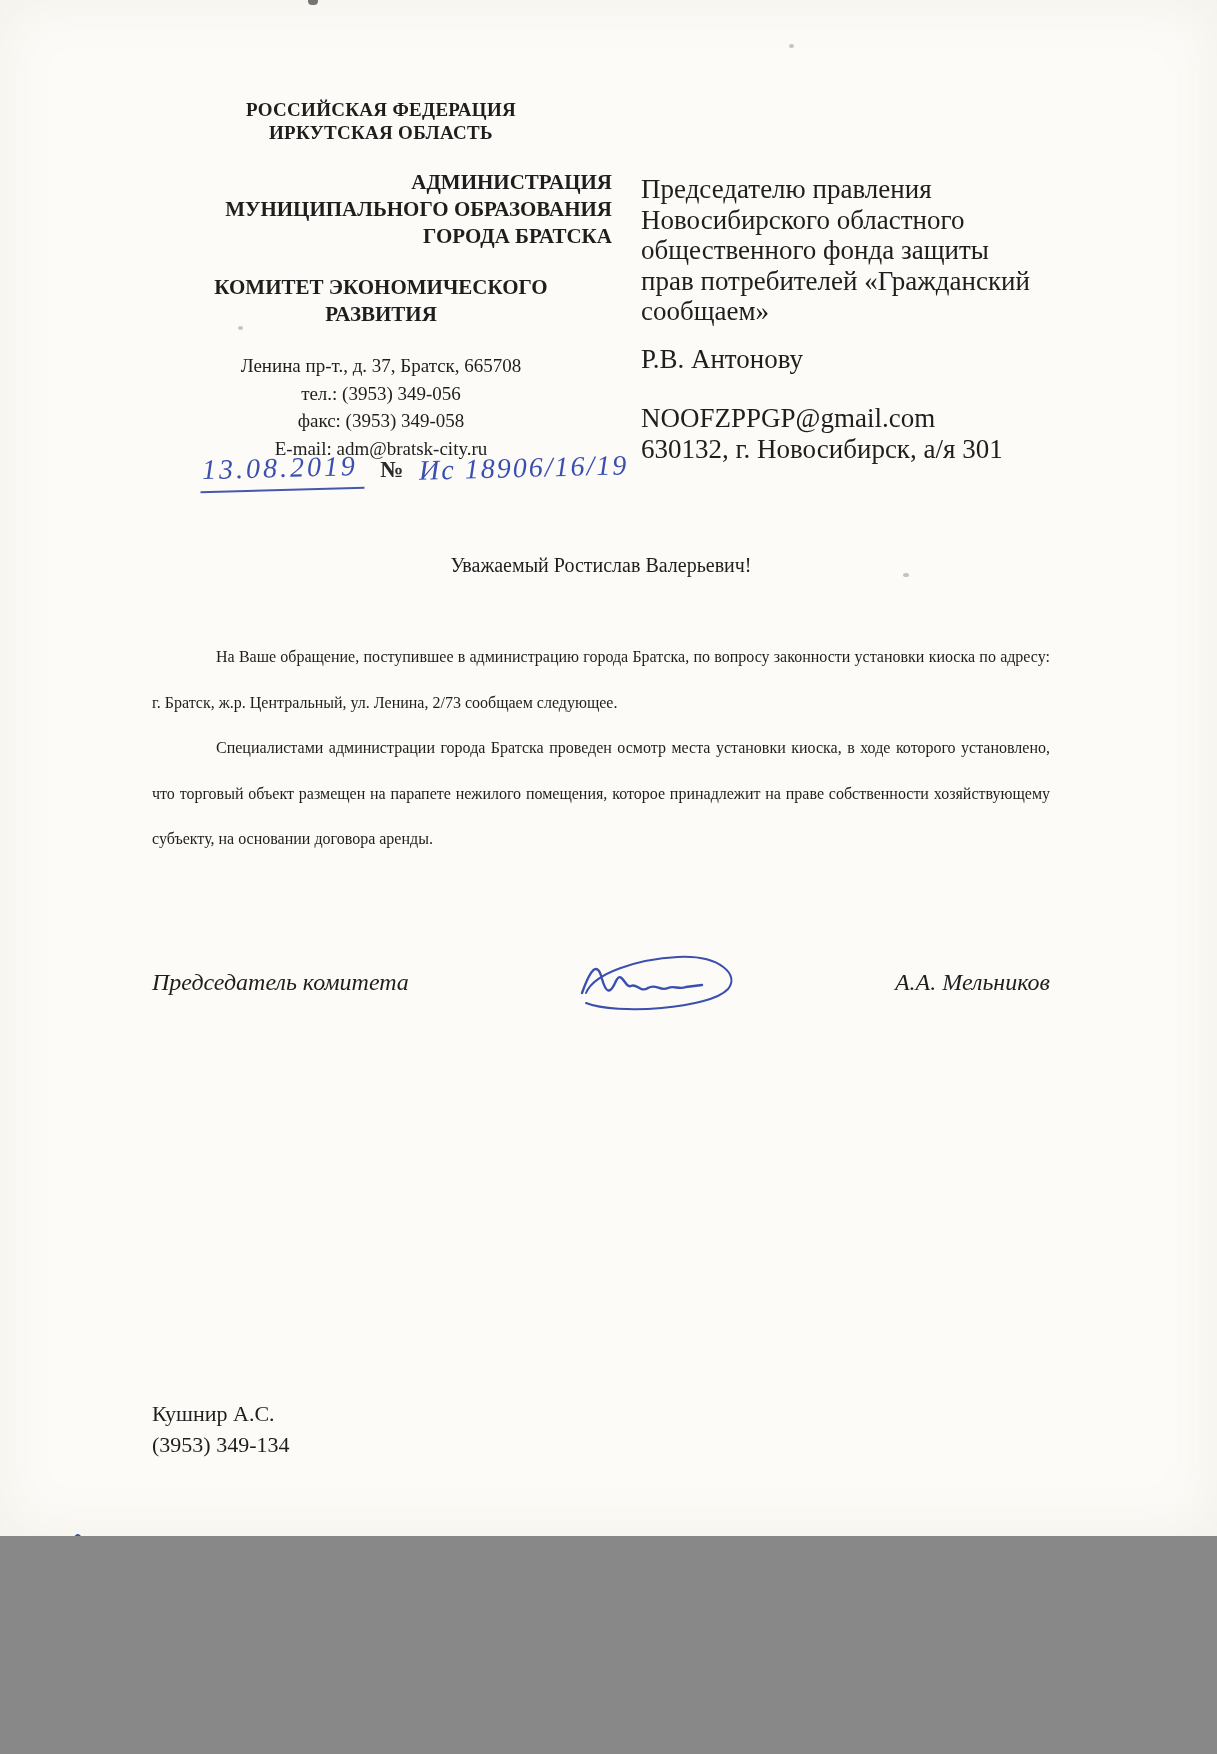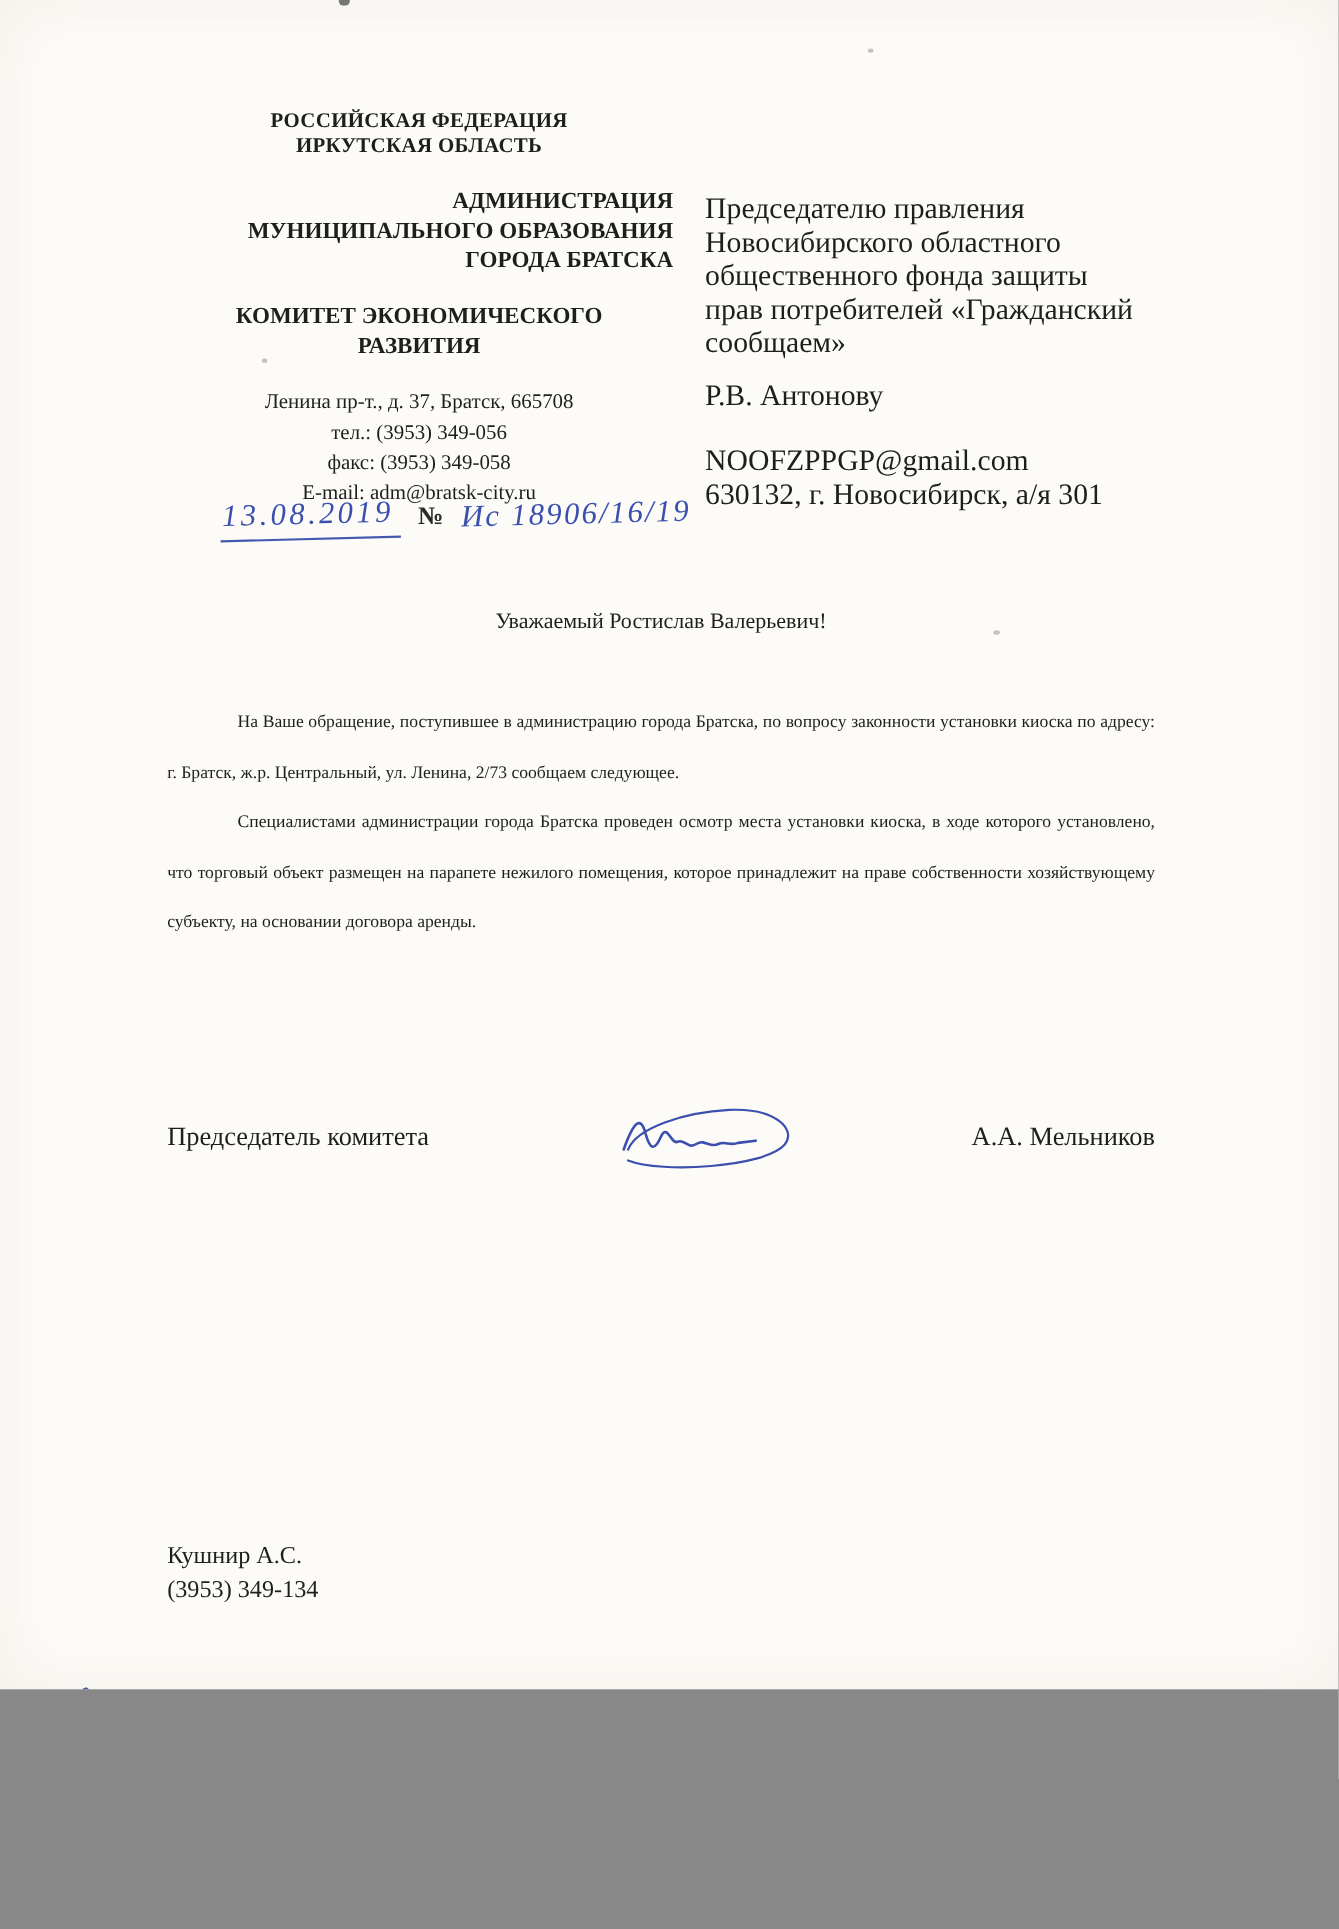--- a/index.html
+++ b/index.html
@@ -63,23 +63,24 @@
     position: absolute;
     left: 152px; top: 634px; width: 898px;
     font-size: 16px; line-height: 45.5px;
     text-align: justify;
   }
   .body-text p { margin: 0; text-indent: 64px; }
 
   
   .sign-row {
     position: absolute;
-    left: 152px; top: 1005px; width: 898px;
+    left: 152px; top: 953px; width: 898px;
     display: flex; justify-content: space-between; align-items: flex-start;
     font-size: 24px;
+    font-style: italic;
   }
   .sign-title { padding-top: 16px; }
   .sign-name { padding-top: 16px; }
   .sign-scribble { margin-top: -6px; }
 
   
   .executor {
     position: absolute;
     left: 152px; top: 1398px;
     font-size: 22px; line-height: 31px;

